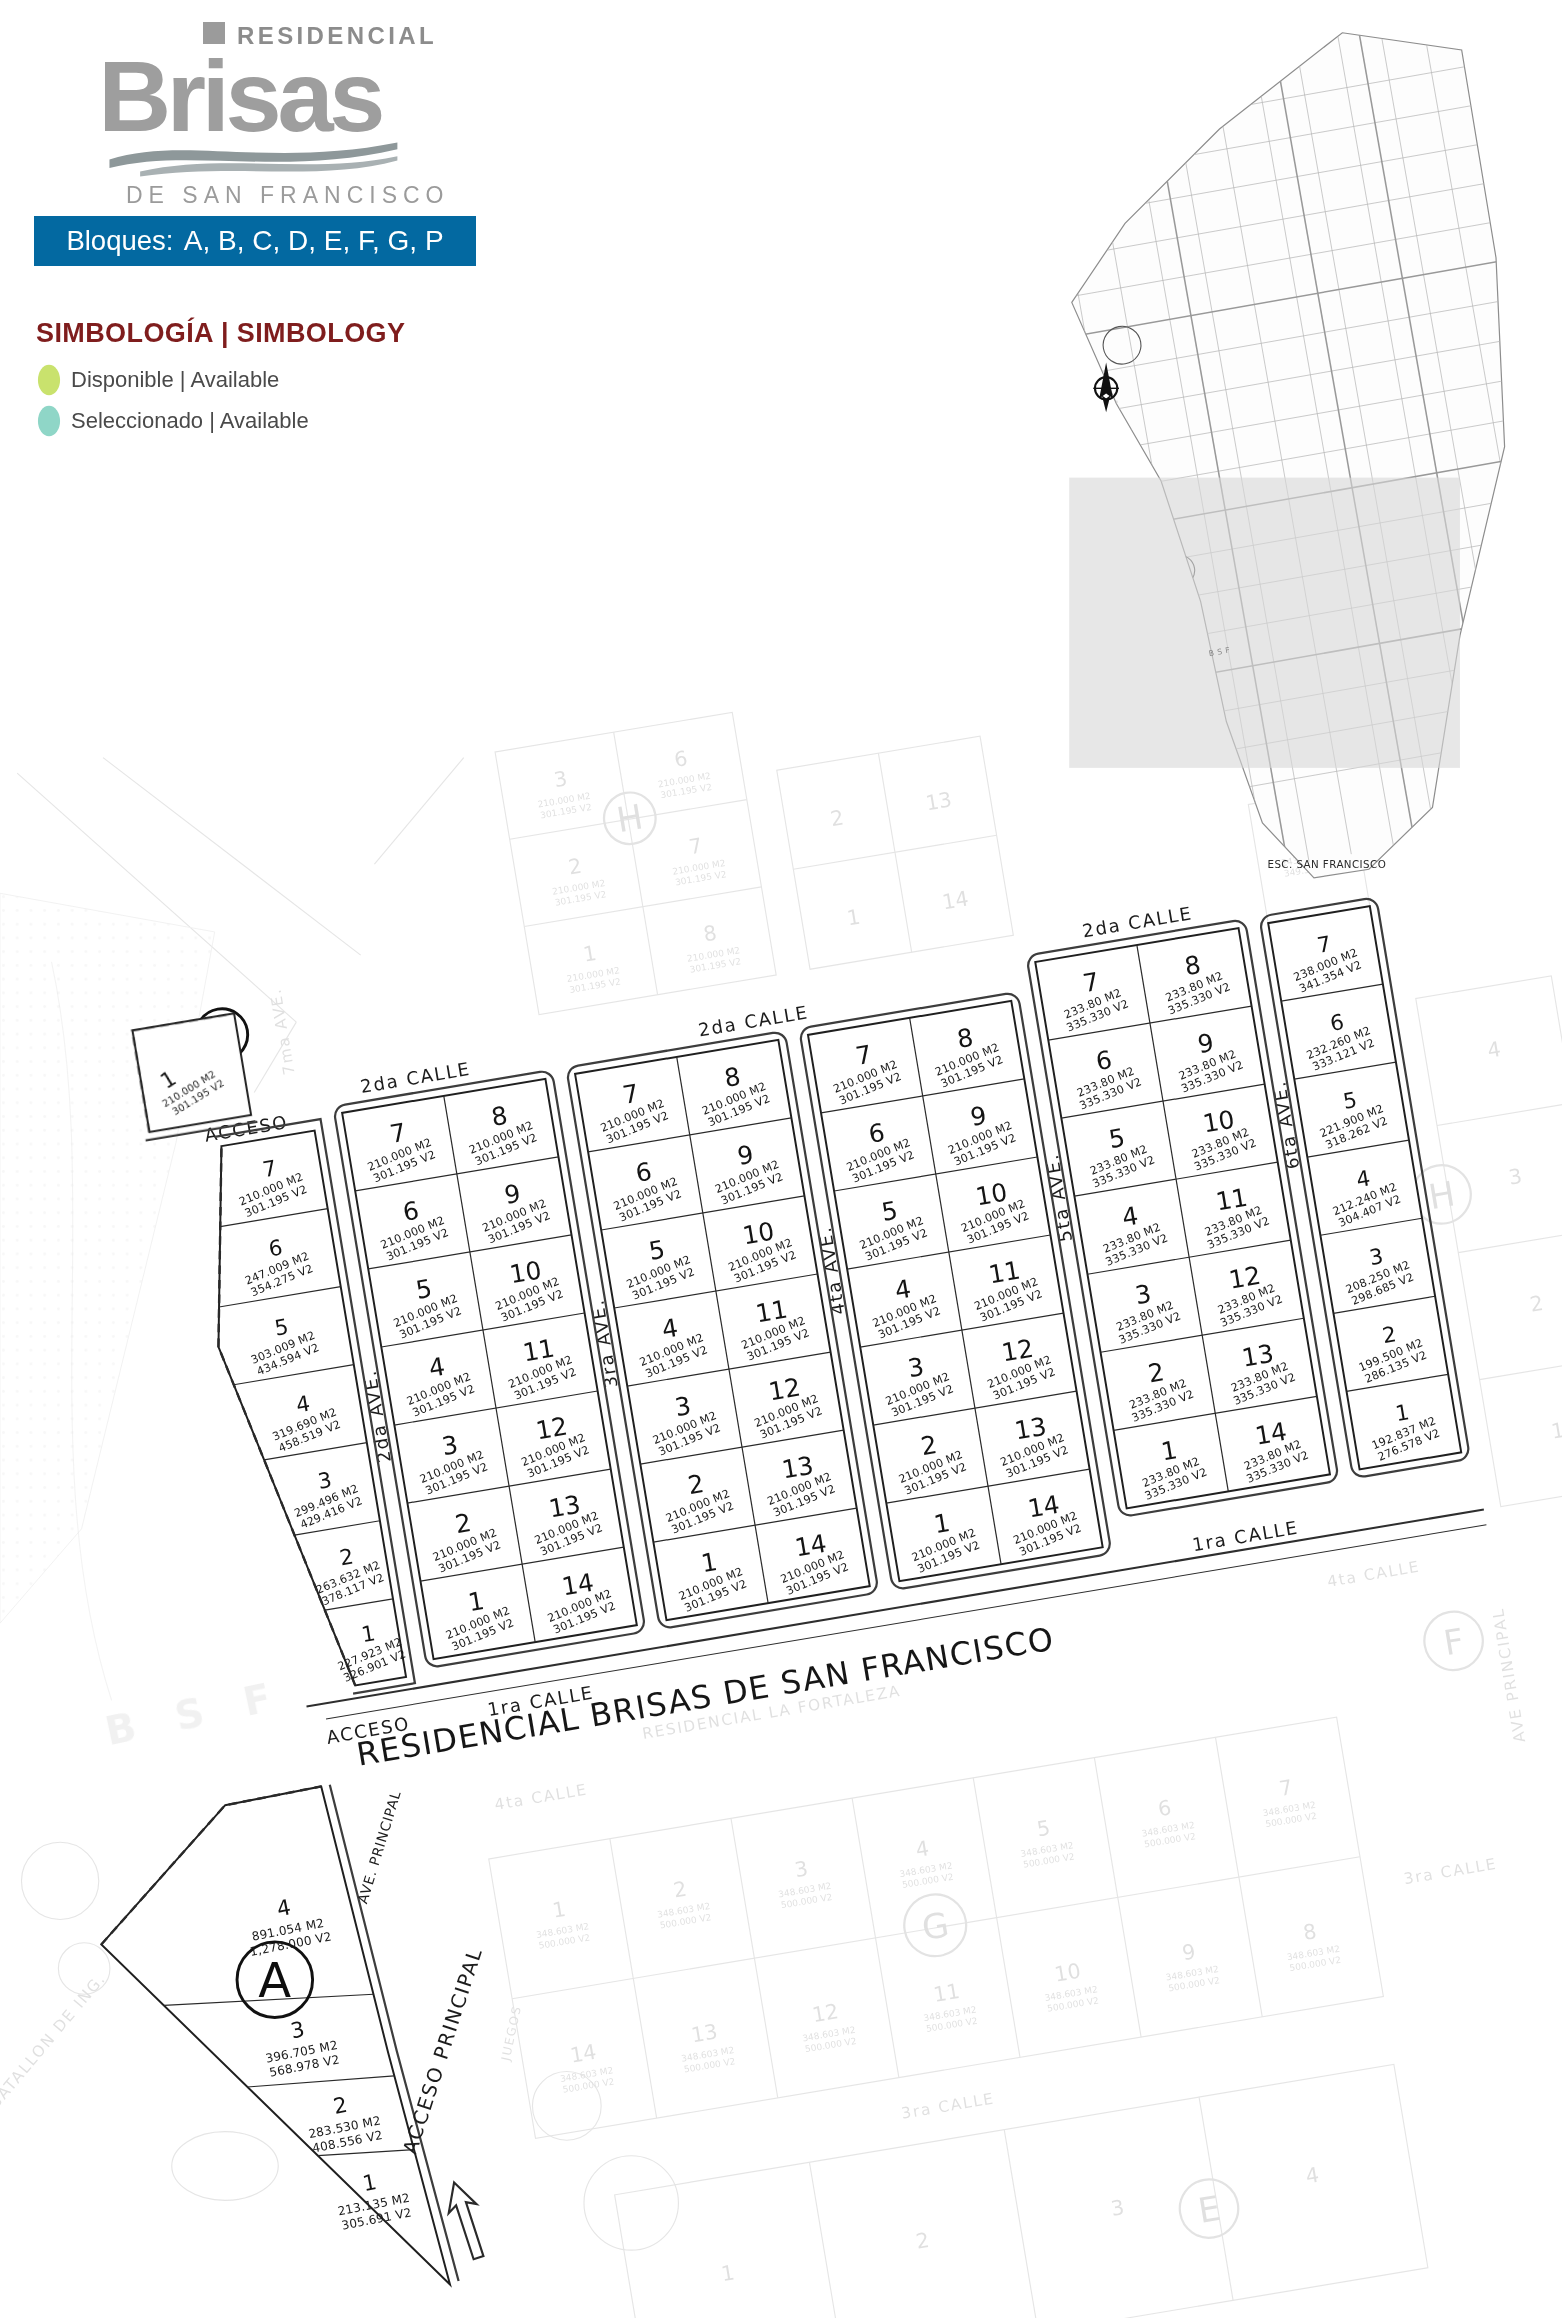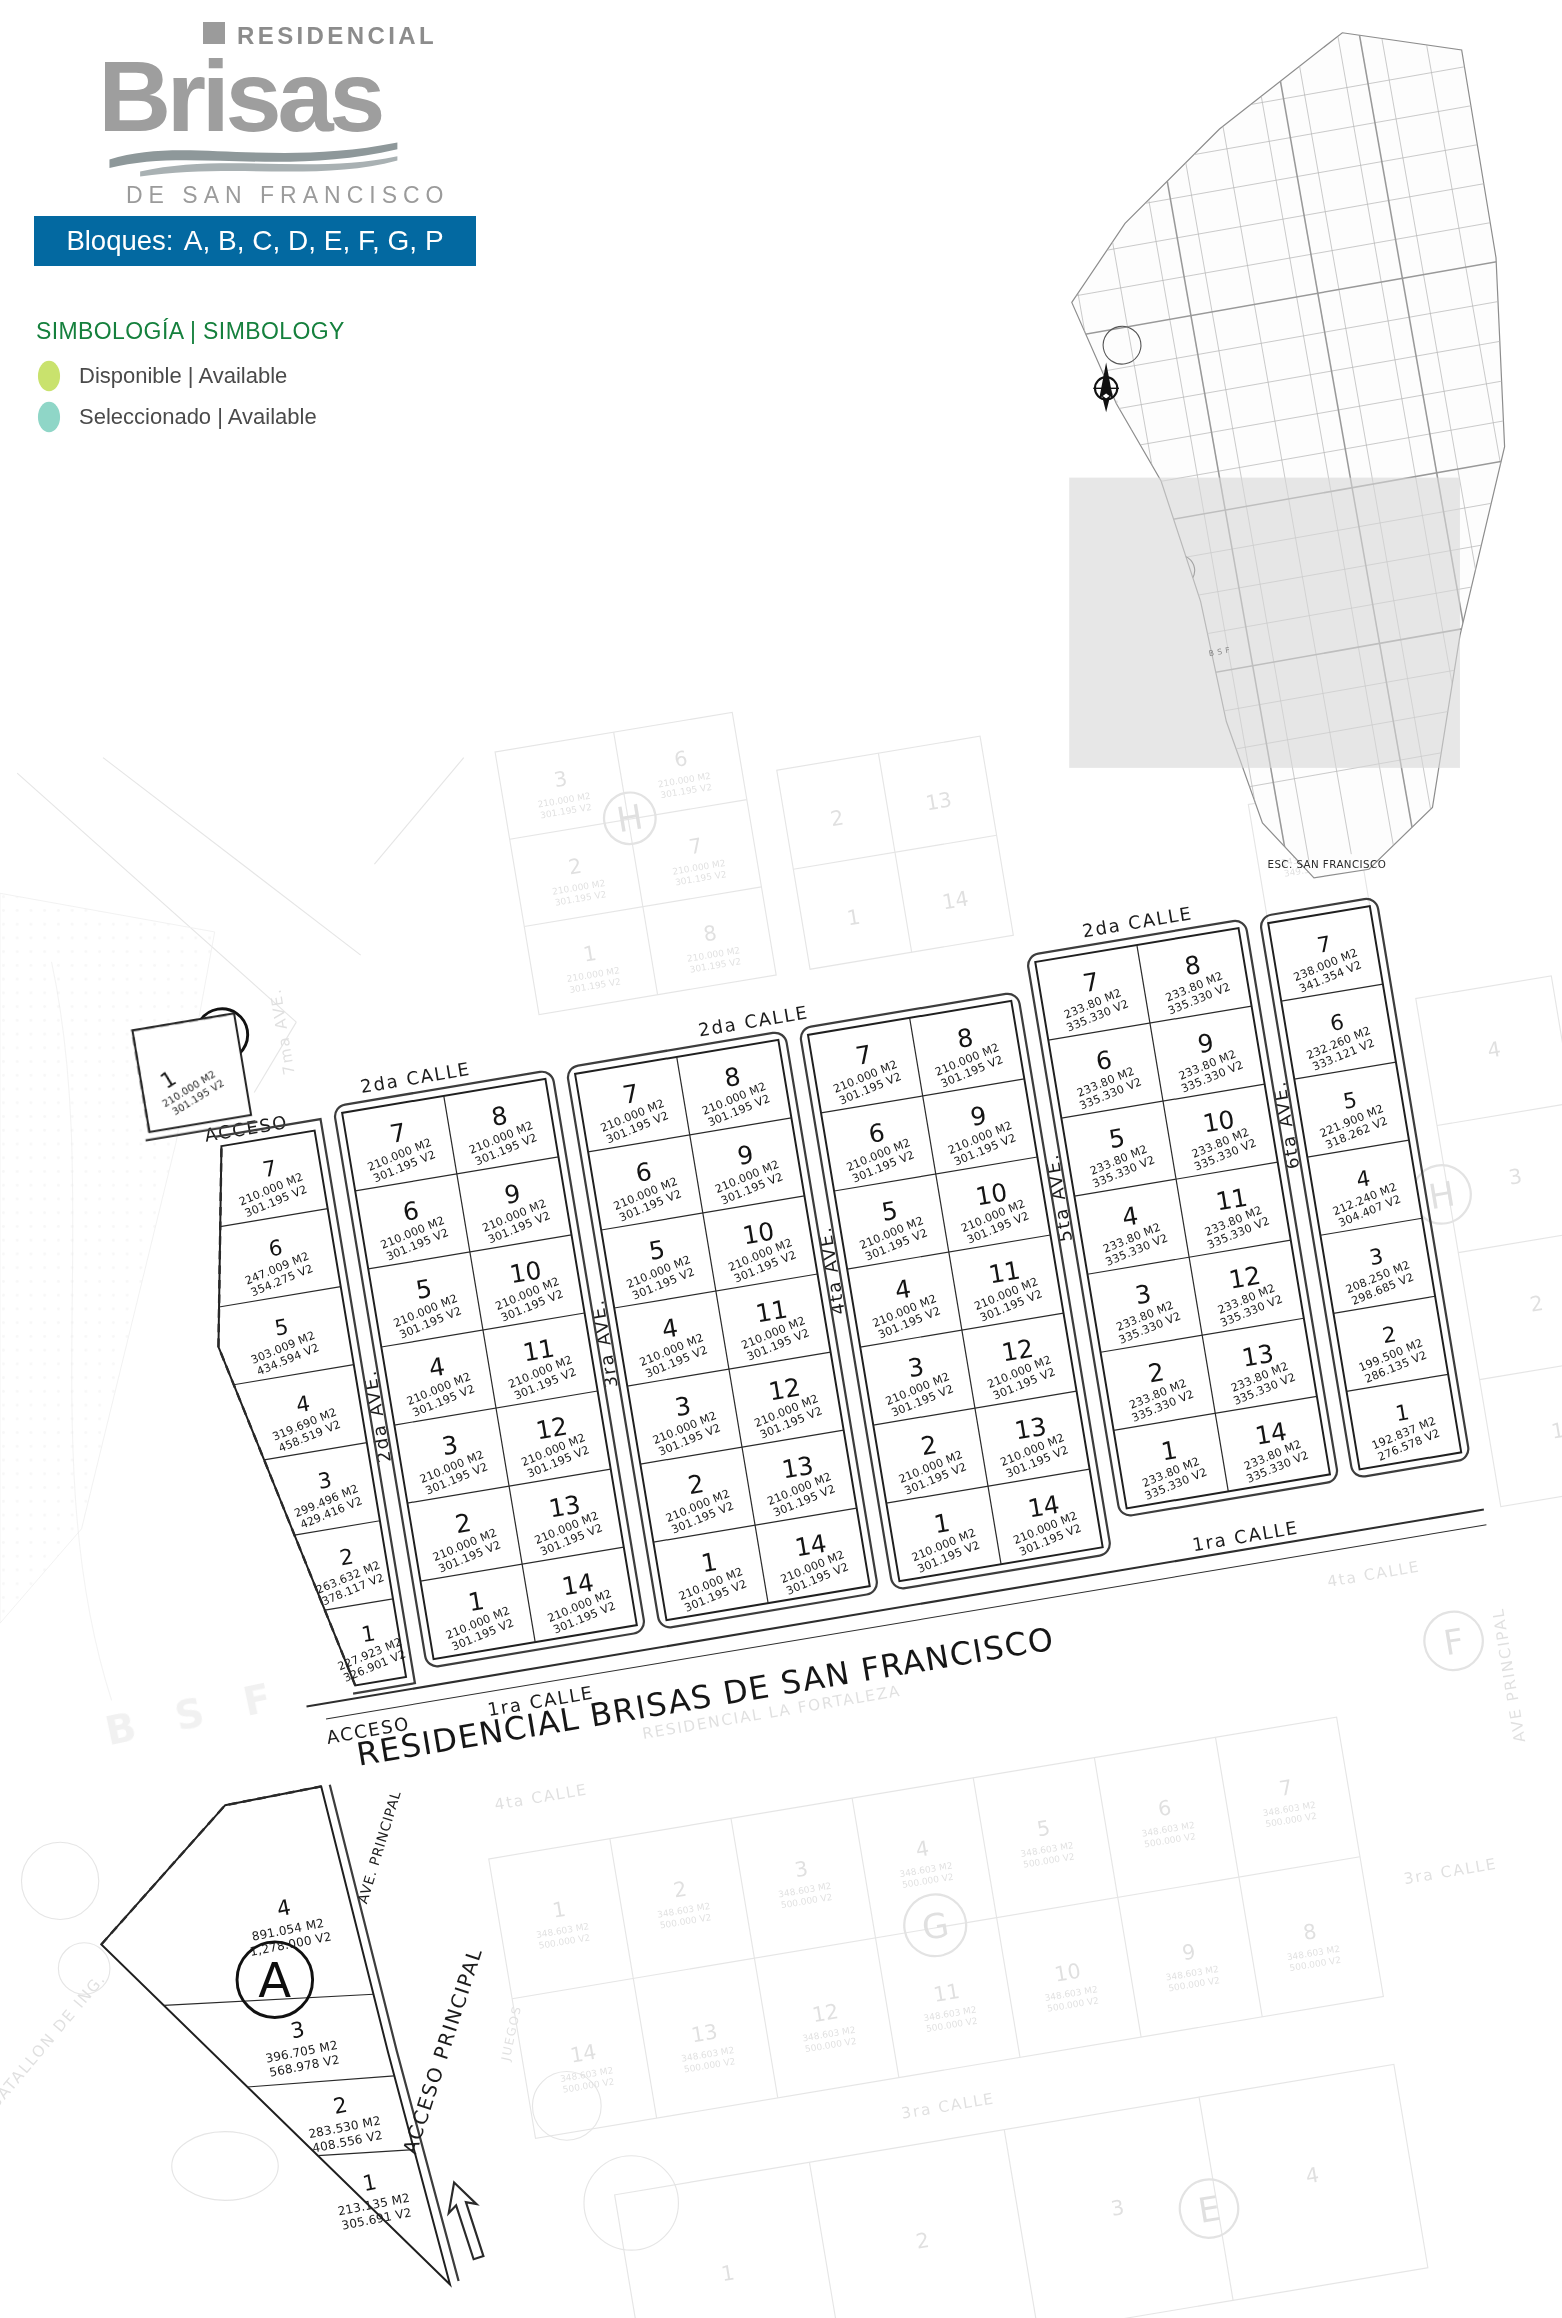--- a/index.html
+++ b/index.html
@@ -18,22 +18,22 @@
   .subtitle{font-size:23px;font-weight:400;letter-spacing:6px;color:#9b9b9b;margin:1.7px 0 0 33px}
 
   
   .banner{left:34px;top:216px;width:442px;height:50px;background:#0369a1;color:#fff;
           display:flex;align-items:center;justify-content:center;gap:10.3px}
   .banner .pre{font-size:27.5px;font-weight:400}
   .banner .lst{font-size:28px;font-weight:400}
 
   
   .legend{left:36px;top:318px}
-  .legend h2{font-size:23px;font-weight:400;color:#15803d;margin:0 0 13.7px;letter-spacing:0.4px}
-  .litem{display:flex;align-items:center;gap:17px;margin-bottom:6.9px}
+  .legend h2{font-size:27px;font-weight:700;color:#7f1d1d;margin:0 0 13.7px;letter-spacing:0.4px}
+  .litem{display:flex;align-items:center;gap:9px;margin-bottom:6.9px}
   .litem span{font-size:22px;color:#4a4a4a}
 
   
   .curb{fill:none;stroke:#3d3d3d;stroke-width:2.6}
   .blk{fill:#fff;stroke:#1f1f1f;stroke-width:2.3}
   .div{stroke:#2a2a2a;stroke-width:1.4}
   .dash{fill:none;stroke:#2a2a2a;stroke-width:2.8;stroke-dasharray:10 7}
   .hot{fill:transparent;cursor:pointer}
   .num{font:400 29px "DejaVu Sans",sans-serif;fill:#141414}
   .num2{font:400 25px "DejaVu Sans",sans-serif;fill:#141414}

